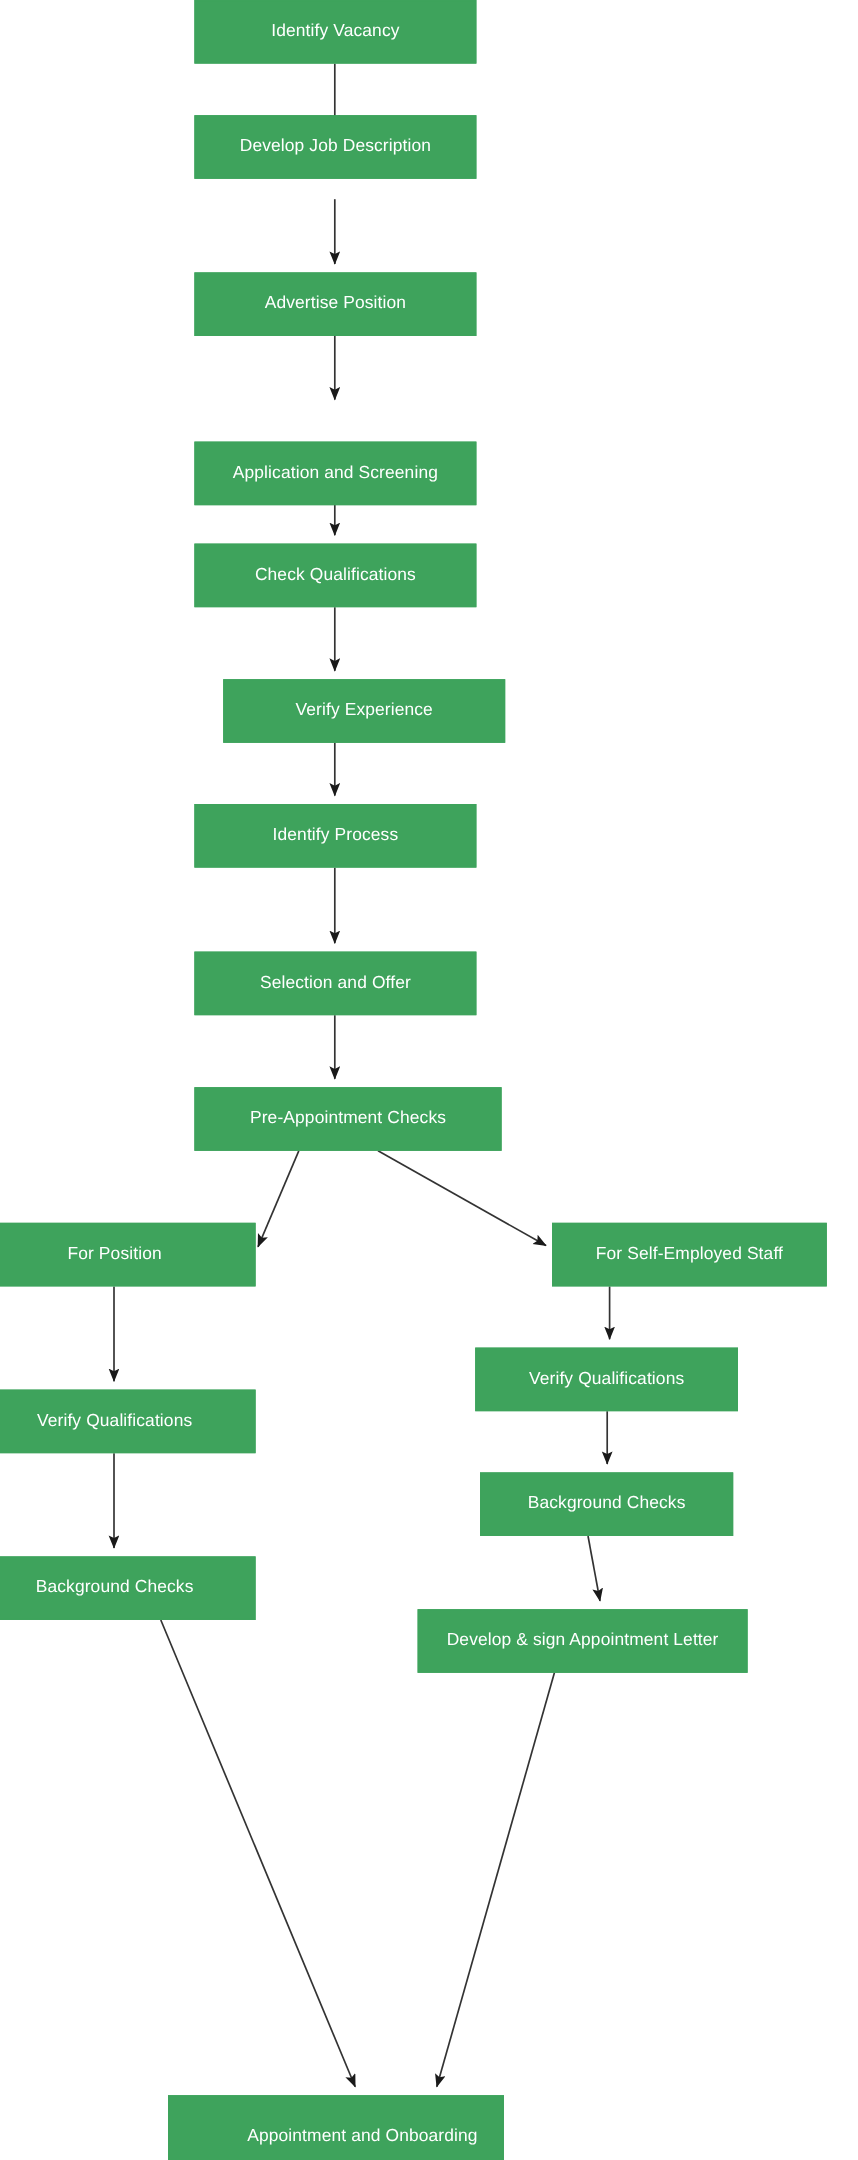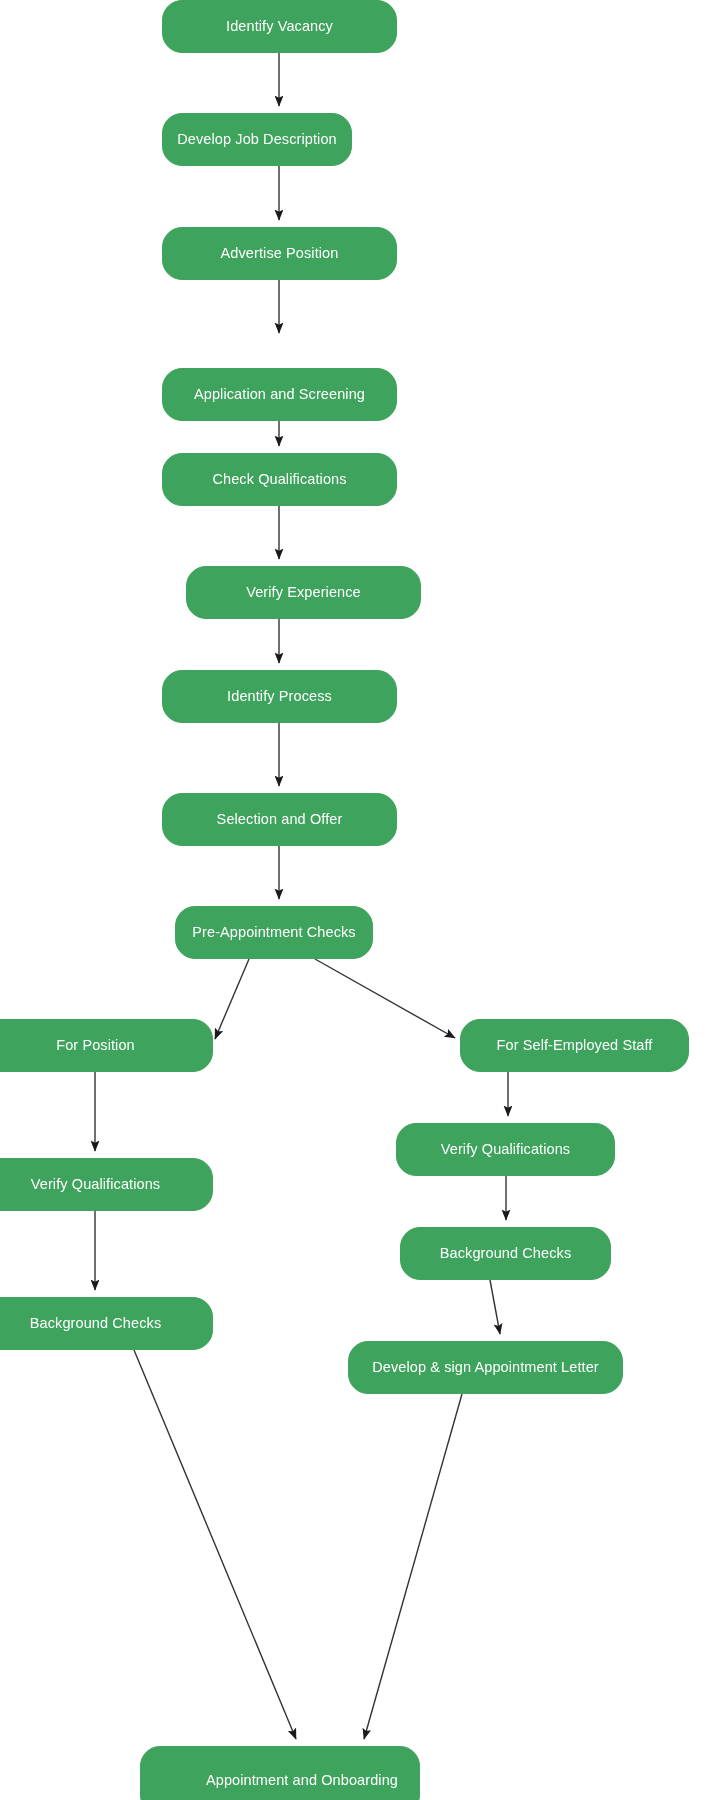--- a/index.html
+++ b/index.html
@@ -8,21 +8,21 @@
     font-family:"Liberation Sans","DejaVu Sans",sans-serif;
     overflow:hidden;position:relative;
   }
   #stage{position:absolute;left:0;top:0;width:715px;height:1800px;}
   svg#edges{position:absolute;left:0;top:0;width:715px;height:1800px;pointer-events:none;}
   .node{
     position:absolute;
     box-sizing:border-box;
     background:#3ea35c;
     border:1px solid #3ea35c;
-    border-radius:20px;
+    border-radius:0;
     color:#ffffff;
     font-size:14.5px;
     line-height:1;
     display:flex;align-items:center;justify-content:center;
     text-align:center;
     white-space:nowrap;
     letter-spacing:.1px;
     z-index:2;
   }
 </style>
@@ -55,42 +55,42 @@
         <path d="M490,1280 L500,1334" fill="none" stroke="#333333" stroke-width="1.4" marker-end="url(#arrowhead)"></path>
         <path d="M134,1350 L296,1739" fill="none" stroke="#333333" stroke-width="1.4" marker-end="url(#arrowhead)"></path>
         <path d="M462,1394 L364,1739" fill="none" stroke="#333333" stroke-width="1.4" marker-end="url(#arrowhead)"></path>
       </g>
   </svg>
 
   <div id="node-layer">
       <div class="node" style="left: 162px; top: 0px; width: 235px; height: 53px; background: rgb(62, 163, 92); border-color: rgb(62, 163, 92); color: rgb(255, 255, 255);">
         <span>Identify Vacancy</span>
       </div>
-      <div class="node" style="left: 162px; top: 113px; width: 190px; height: 53px; background: rgb(62, 163, 92); border-color: rgb(62, 163, 92); color: rgb(255, 255, 255); align-items: center;">
+      <div class="node" style="left: 162px; top: 96px; width: 235px; height: 53px; background: rgb(62, 163, 92); border-color: rgb(62, 163, 92); color: rgb(255, 255, 255); align-items: center;">
         <span>Develop Job Description</span>
       </div>
       <div class="node" style="left: 162px; top: 227px; width: 235px; height: 53px; background: rgb(62, 163, 92); border-color: rgb(62, 163, 92); color: rgb(255, 255, 255);">
         <span>Advertise Position</span>
       </div>
       <div class="node" style="left: 162px; top: 340px; width: 235px; height: 53px; background: rgb(62, 163, 92); border-color: rgb(62, 163, 92); color: rgb(255, 255, 255); margin-top: 28px;">
         <span>Application and Screening</span>
       </div>
       <div class="node" style="left: 162px; top: 453px; width: 235px; height: 53px; background: rgb(62, 163, 92); border-color: rgb(62, 163, 92); color: rgb(255, 255, 255);">
         <span>Check Qualifications</span>
       </div>
       <div class="node" style="left: 162px; top: 566px; width: 235px; height: 53px; background: rgb(62, 163, 92); border-color: rgb(62, 163, 92); color: rgb(255, 255, 255); margin-left: 24px;">
         <span>Verify Experience</span>
       </div>
       <div class="node" style="left: 162px; top: 670px; width: 235px; height: 53px; background: rgb(62, 163, 92); border-color: rgb(62, 163, 92); color: rgb(255, 255, 255);">
         <span>Identify Process</span>
       </div>
       <div class="node" style="left: 162px; top: 793px; width: 235px; height: 53px; background: rgb(62, 163, 92); border-color: rgb(62, 163, 92); color: rgb(255, 255, 255);">
         <span>Selection and Offer</span>
       </div>
-      <div class="node" style="left: 162px; top: 906px; width: 198px; height: 53px; background: rgb(62, 163, 92); border-color: rgb(62, 163, 92); color: rgb(255, 255, 255); margin-left: 13px;">
+      <div class="node" style="left: 162px; top: 906px; width: 256px; height: 53px; background: rgb(62, 163, 92); border-color: rgb(62, 163, 92); color: rgb(255, 255, 255);">
         <span>Pre-Appointment Checks</span>
       </div>
       <div class="node" style="left: -22px; top: 1019px; width: 235px; height: 53px; background: rgb(62, 163, 92); border-color: rgb(62, 163, 92); color: rgb(255, 255, 255);">
         <span>For Position</span>
       </div>
       <div class="node" style="left: 460px; top: 1019px; width: 229px; height: 53px; background: rgb(62, 163, 92); border-color: rgb(62, 163, 92); color: rgb(255, 255, 255);">
         <span>For Self-Employed Staff</span>
       </div>
       <div class="node" style="left: -22px; top: 1158px; width: 235px; height: 53px; background: rgb(62, 163, 92); border-color: rgb(62, 163, 92); color: rgb(255, 255, 255);">
         <span>Verify Qualifications</span>

